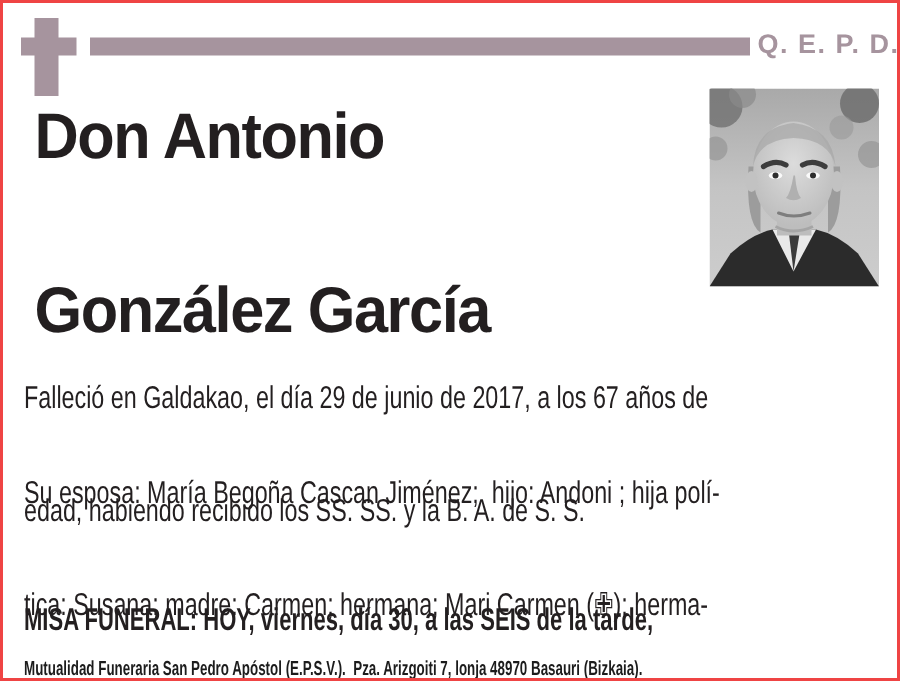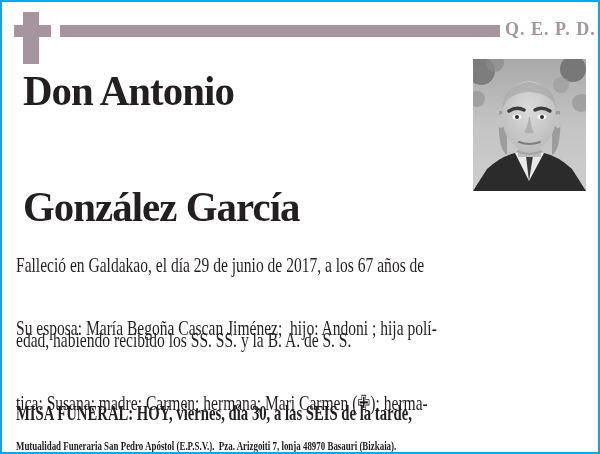--- a/index.html
+++ b/index.html
@@ -1,22 +1,22 @@
 <!DOCTYPE html>
 <html><head>
 <meta charset="utf-8">
 <style>
   html,body{margin:0;padding:0;background:#ffffff;}
   .notice{
     position:relative;
     width:600px;height:454px;
     box-sizing:border-box;
-    border:2px solid #0ea5e9;
+    border:2px solid #ef4444;
     background:#ffffff;
-    font-family:Liberation Serif, serif;
+    font-family:Liberation Sans, sans-serif;
     color:#231f20;
     overflow:hidden;
   }
   
   .cross-v{position:absolute;left:21px;top:10px;width:16px;height:52px;background:#a6949e;}
   .cross-h{position:absolute;left:12px;top:23px;width:37px;height:12px;background:#a6949e;}
   .top-bar{position:absolute;left:58px;top:23px;width:440px;height:12px;background:#a6949e;}
   .qepd{
     position:absolute;left:503px;top:17px;width:90px;
     font-weight:bold;font-size:18px;letter-spacing:1px;

